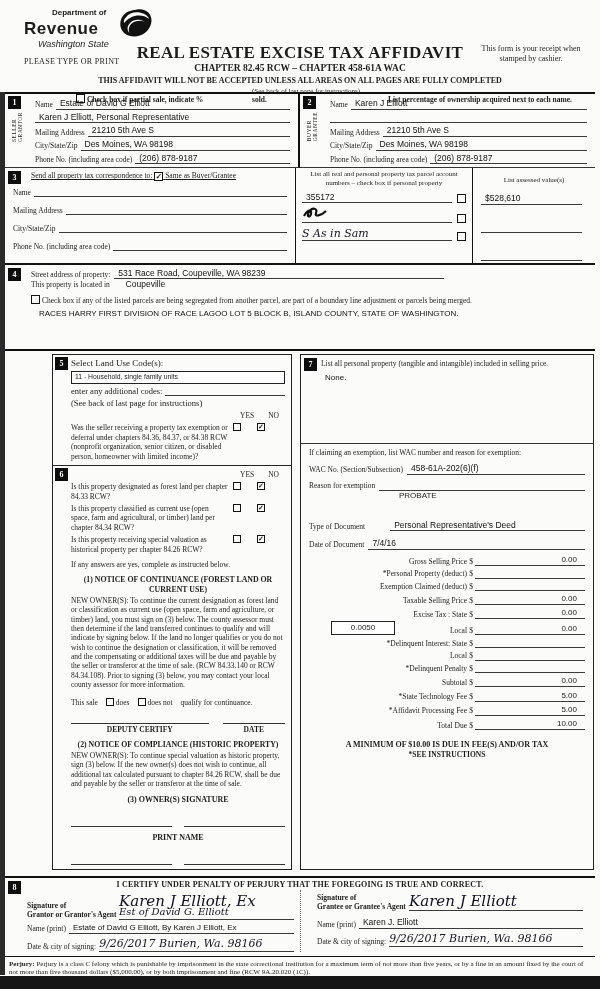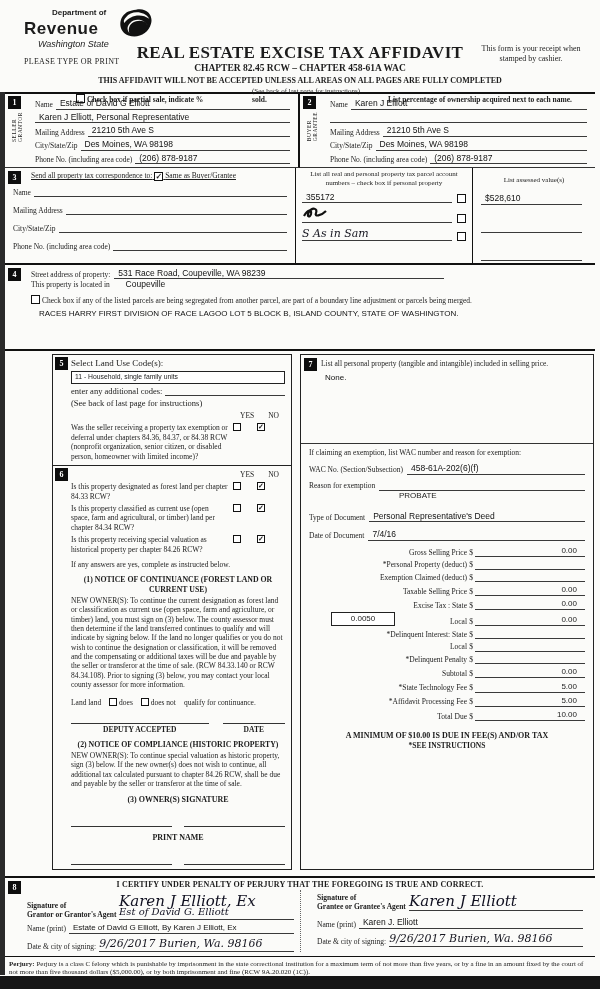--- a/index.html
+++ b/index.html
@@ -338,27 +338,27 @@
           <span class="qtext">Is this property receiving special valuation as historical property per chapter 84.26 RCW?</span>
           <span class="qcbs">
               <span class="cb sm"></span>
               <span class="cb sm">✓</span>
             </span>
         </div>
         <div style="margin-top:6px;">If any answers are yes, complete as instructed below.</div>
         <div class="notice-title">(1) NOTICE OF CONTINUANCE (FOREST LAND OR CURRENT USE)</div>
         <div class="notice-body">NEW OWNER(S): To continue the current designation as forest land or classification as current use (open space, farm and agriculture, or timber) land, you must sign on (3) below. The county assessor must then determine if the land transferred continues to qualify and will indicate by signing below. If the land no longer qualifies or you do not wish to continue the designation or classification, it will be removed and the compensating or additional taxes will be due and payable by the seller or transferor at the time of sale. (RCW 84.33.140 or RCW 84.34.108). Prior to signing (3) below, you may contact your local county assessor for more information.</div>
         <div class="landrow">
-          <span>Land land</span>
+          <span>This sale</span>
           <span><span class="cb sm"></span> <span>does</span></span>
           <span><span class="cb sm"></span> <span>does not</span></span>
           <span>qualify for continuance.</span>
         </div>
         <div class="sigpair">
-          <span class="slot w1">DEPUTY ACCEPTED</span>
+          <span class="slot w1">DEPUTY CERTIFY</span>
           <span class="slot w2">DATE</span>
         </div>
         <div class="notice-title">(2) NOTICE OF COMPLIANCE (HISTORIC PROPERTY)</div>
         <div class="notice-body">NEW OWNER(S): To continue special valuation as historic property, sign (3) below. If the new owner(s) does not wish to continue, all additional tax calculated pursuant to chapter 84.26 RCW, shall be due and payable by the seller or transferor at the time of sale.</div>
         <div class="centerbold">(3) OWNER(S) SIGNATURE</div>
         <div class="twolines">
             <div></div>
             <div></div>
           </div>
         <div class="centerbold">PRINT NAME</div>
@@ -382,21 +382,21 @@
         <div>If claiming an exemption, list WAC number and reason for exemption:</div>
         <div class="frow">
             <span class="lbl" style="padding-right:4px;">WAC No. (Section/Subsection)</span>
           <span class="fill"><span class="typed">458-61A-202(6)(f)</span></span>
           </div>
         <div class="frow">
             <span class="lbl" style="padding-right:4px;">Reason for exemption</span>
           <span class="fill"></span>
           </div>
         <div class="probate">PROBATE</div>
-        <div class="frow" style="margin-top:10px;">
+        <div class="frow" style="margin-top:19px;gap:21px;">
             <span class="lbl" style="padding-right:4px;">Type of Document</span>
           <span class="fill"><span class="typed">Personal Representative's Deed</span></span>
           </div>
         <div class="frow" style="margin-top:7px;">
             <span class="lbl" style="padding-right:4px;">Date of Document</span>
           <span class="fill"><span class="typed">7/4/16</span></span>
           </div>
       </div>
 
       <div class="fees">

